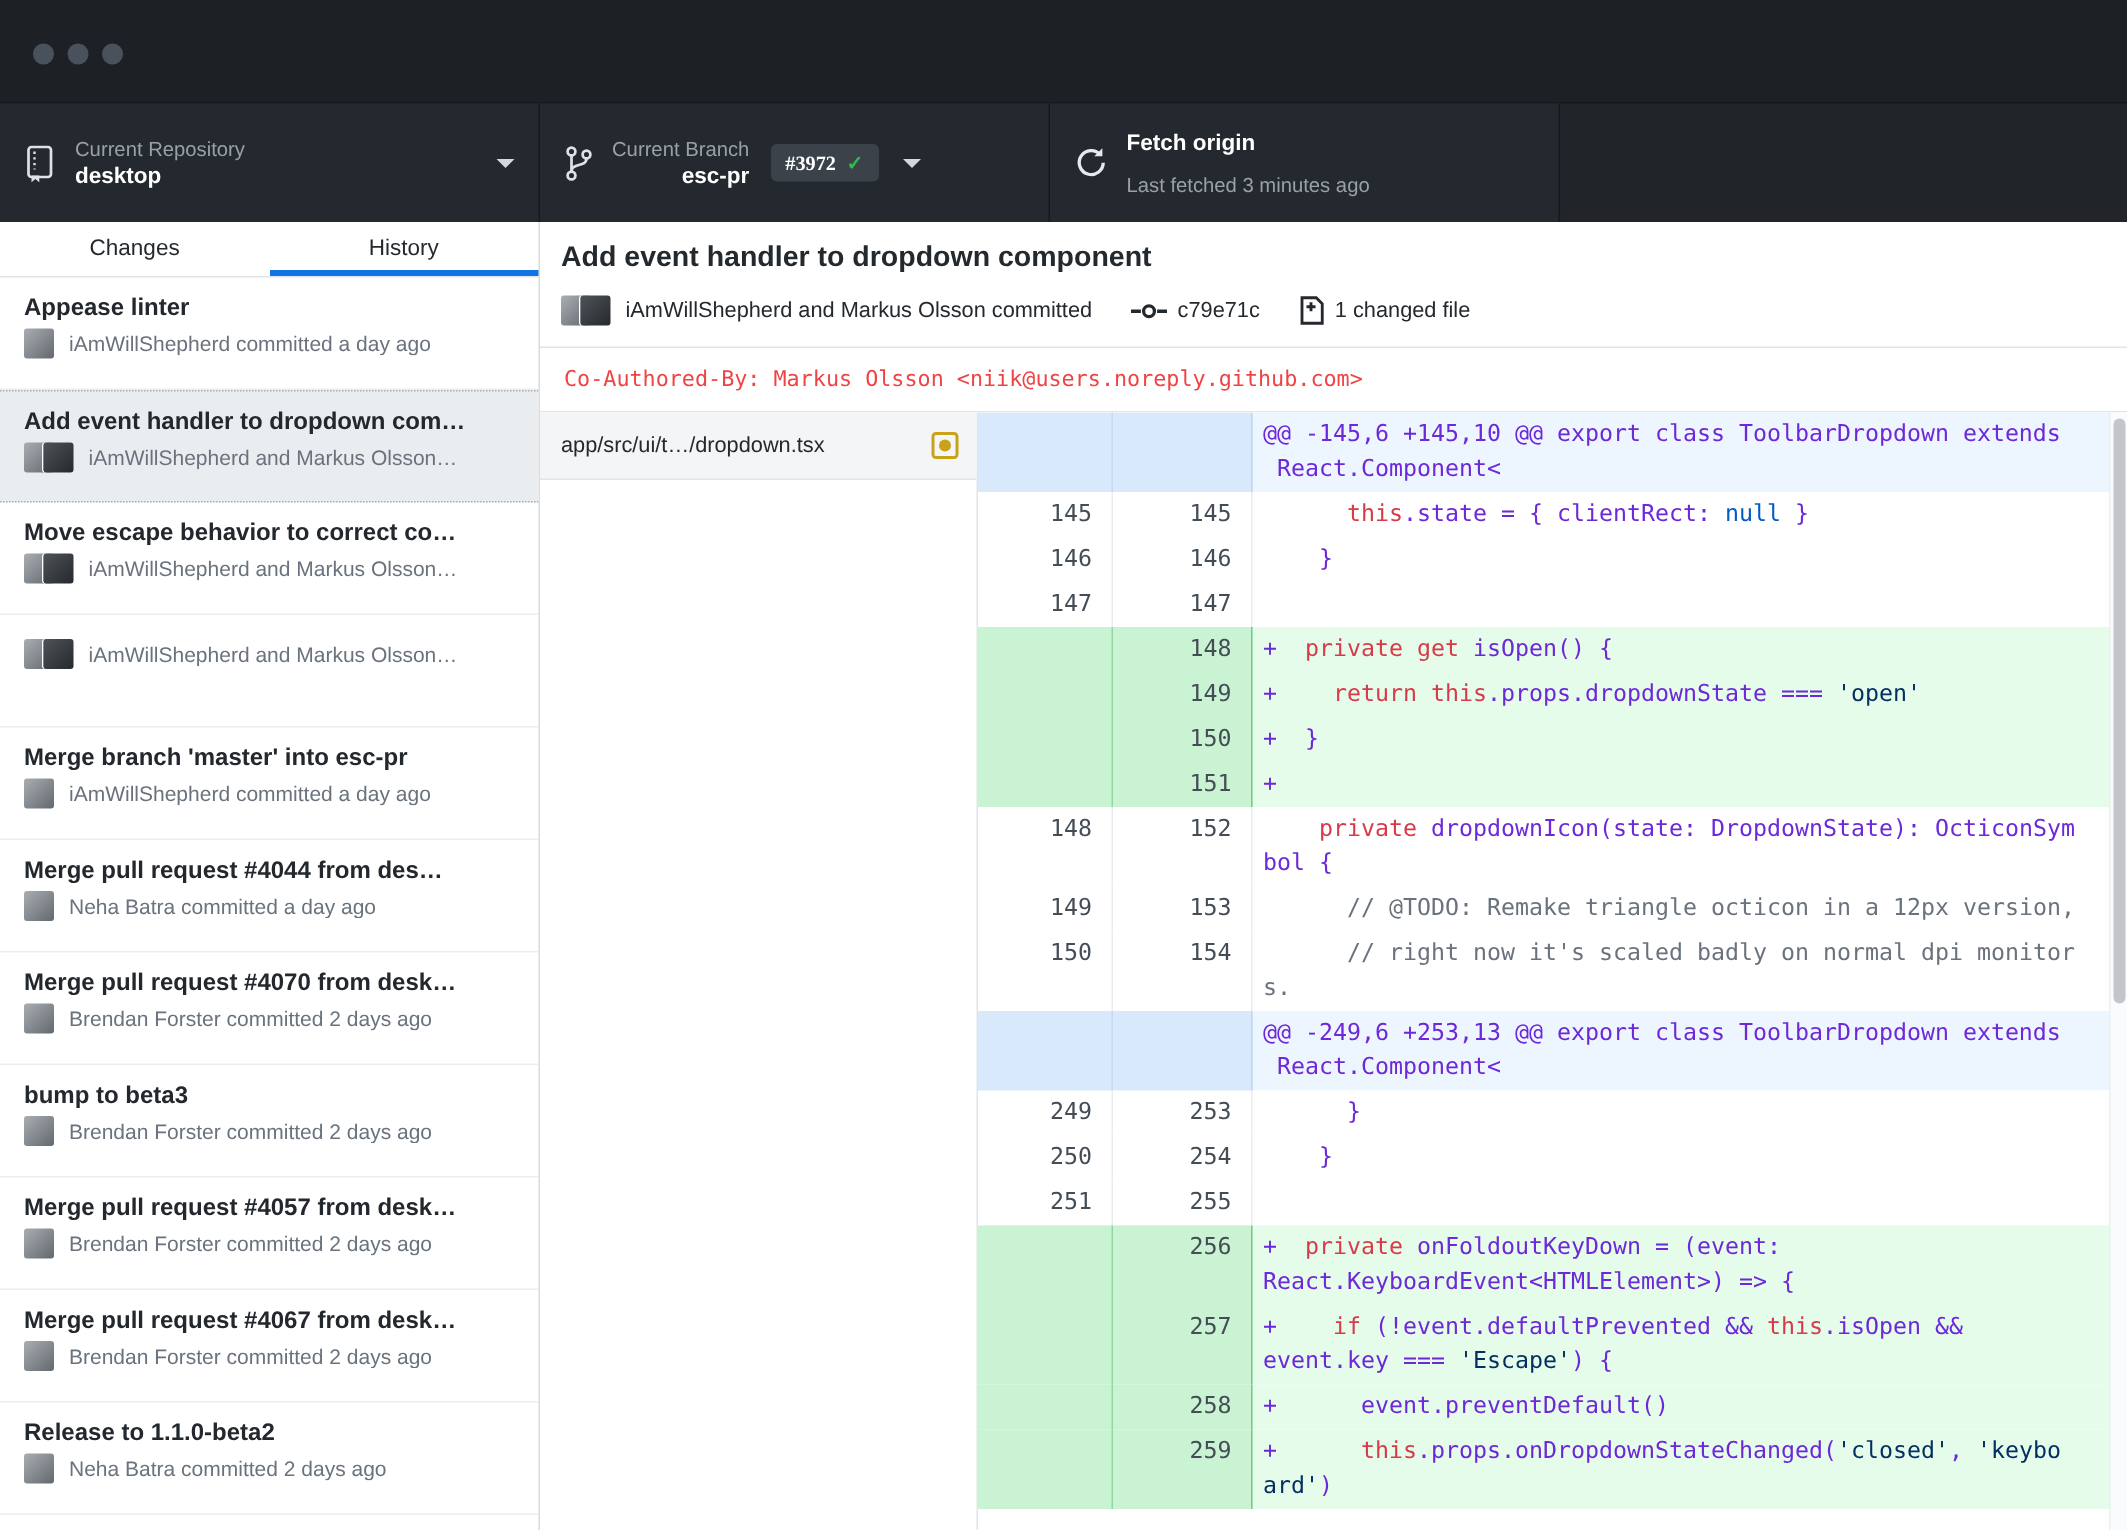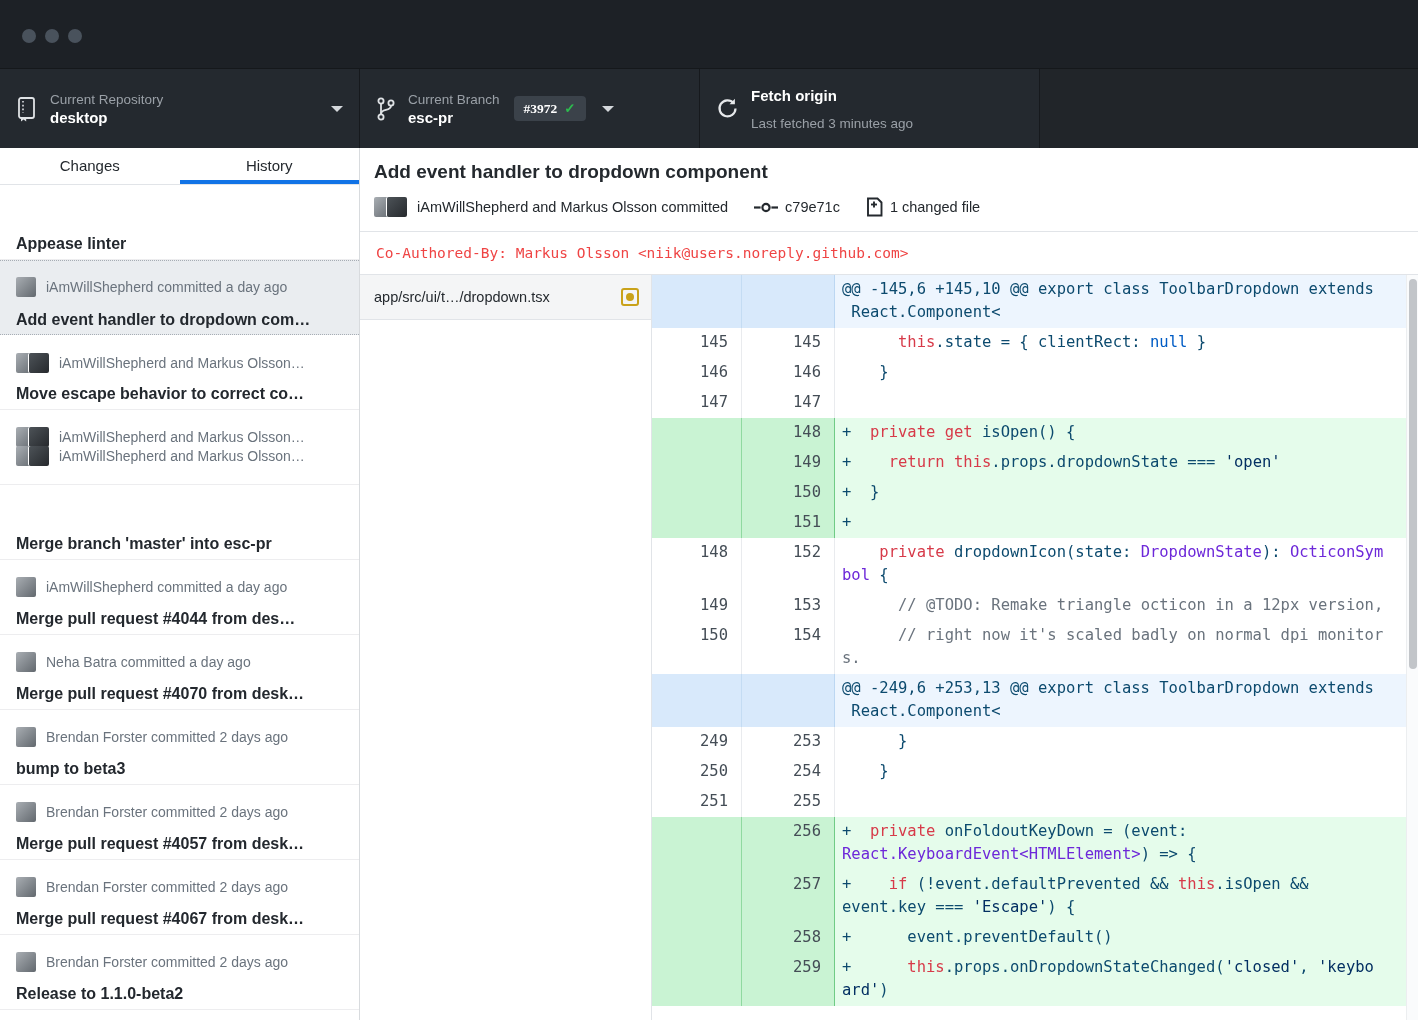--- a/index.html
+++ b/index.html
@@ -8,21 +8,21 @@
 
   
   .titlebar { height:68px; background:#1d2126; position:relative; }
   .traffic { position:absolute; left:22px; top:29px; display:flex; gap:9px; }
   .traffic span { width:14px; height:14px; border-radius:50%; background:#49525c; }
 
   
   .toolbar { height:80px; background:#212529; display:flex; border-top:1px solid #15181b; }
   .tb-section { background:#24292f; border-right:1px solid #16191d; display:flex;
     align-items:center; padding:0 16px; height:100%; cursor:default; }
-  .tb-repo { width:360px; } .tb-branch { width:340px; } .tb-fetch { width:340px; }
+  .tb-repo { width:360px; } .tb-branch { width:340px;text-align:right; } .tb-fetch { width:340px; }
   .tb-icon { margin-right:12px; flex:none; display:flex; }
   .tb-labels { min-width:0; }
   .tb-small { color:#9aa0a7; font-size:13.5px; }
   .tb-big { color:#ffffff; font-size:15px; font-weight:700; margin-top:2px; }
   .caret { width:0; height:0; border-left:6px solid transparent; border-right:6px solid transparent;
     border-top:6px solid #d4d8dc; margin-left:auto; }
   .pr-badge { background:#3b424a; border-radius:4px; padding:4px 10px; margin-left:14px;
     color:#fff; font-weight:700; font-size:13.5px; display:flex; align-items:center;font-family:Liberation Serif, serif; }
   .pr-badge .check { color:#2dba4e; margin-left:7px; font-weight:700; }
   .tb-branch .caret { margin-left:16px; }
@@ -33,22 +33,22 @@
   
   .sidebar { width:360px; flex:none; border-right:1px solid #d8dbde; display:flex;
     flex-direction:column; background:#fff; }
   .tabbar { height:37px; flex:none; display:flex; border-bottom:1px solid #e1e4e8; }
   .tab { flex:1; display:flex; align-items:center; justify-content:center; font-size:15px;
     color:#24292e; border-bottom:4px solid transparent; padding-top:3px; cursor:pointer; }
   .tab.active { border-bottom-color:#1173e6; }
   .commit-list { flex:1; overflow:hidden; }
   .commit-item { height:75px; padding:12px 16px 0 16px; border-bottom:1px solid #ededef; cursor:pointer; }
   .commit-item.selected { background:#eaedf0; border-top:1px dotted #a7adb4; border-bottom:1px dotted #a7adb4; }
-  .c-title { font-size:16px; font-weight:700; color:#23282e; white-space:nowrap; overflow:hidden;margin-top:38px; }
-  .c-meta { margin-top:24px; display:flex; align-items:center; color:#6a737d; font-size:14px; min-width:0; }
+  .c-title { font-size:16px; font-weight:700; color:#23282e; white-space:nowrap; overflow:hidden; }
+  .c-meta { margin-top:4px; display:flex; align-items:center; color:#6a737d; font-size:14px; min-width:0; }
   .c-meta .txt { margin-left:10px; white-space:nowrap; overflow:hidden; flex:1; }
   .avs { display:flex; flex:none; }
   .av { width:20px; height:20px; border-radius:2px; background:linear-gradient(135deg,#a9aeb3,#62686e); }
   .av.av-b { background:linear-gradient(135deg,#4d5358,#26292d); margin-left:-7px; box-shadow:-1px 0 0 #fff; }
 
   
   .main { flex:1; min-width:0; display:flex; flex-direction:column; background:#fff; }
   .commit-header { padding:13px 16px 14px 14px; }
   .commit-title { font-size:19px; font-weight:700; color:#24292e; }
   .meta-row { display:flex; align-items:center; margin-top:14px; font-size:14.5px; color:#24292e; }
@@ -83,21 +83,21 @@
   .d-row.ctx  .g-new { border-right:1px solid #e9ebee; }
   .d-row.add  { background:#e5fceb; }
   .d-row.add  .g-old, .d-row.add .g-new { background:#c9f3d3; }
   .d-row.add  .g-old { border-right:1px solid #8fd9a0; }
   .d-row.add  .g-new { border-right:1px solid #6fcb85; }
   .d-row.hunk { background:#edf5fe; }
   .d-row.hunk .g-old, .d-row.hunk .g-new { background:#d8e9fb; }
   .d-row.hunk .g-old { border-right:1px solid #c4dcf3; }
   .d-row.hunk .g-new { border-right:1px solid #bcd7f2; }
   .d-row.hunk .d-code { color:#57606a; }
-  .sy-p { color:#0c4a6e;text-align:right; } .sy-k { color:#d73a49; } .sy-t { color:#6d28d9; }
+  .sy-p { color:#6d28d9;text-align:right; } .sy-k { color:#d73a49; } .sy-t { color:#6d28d9; }
   .sy-c { color:#005cc5; } .sy-s { color:#032f62; } .sy-m { color:#6a737d; }
 
   .dscroll { position:absolute; top:0; right:0; width:12px; height:100%;
     background:#fafbfc; border-left:1px solid #eceef0; }
   .dthumb { position:absolute; top:4px; left:2px; width:8px; height:390px;
     background:#c2c5c9; border-radius:4px; cursor:grab; }
 
   svg { display:block; }
 </style>
 </head>

